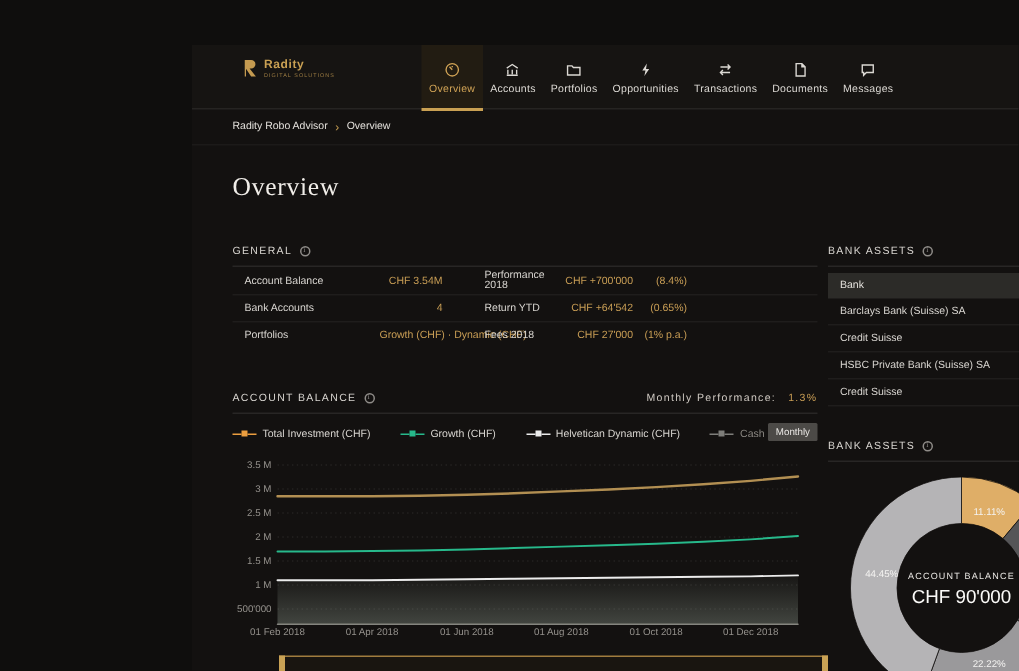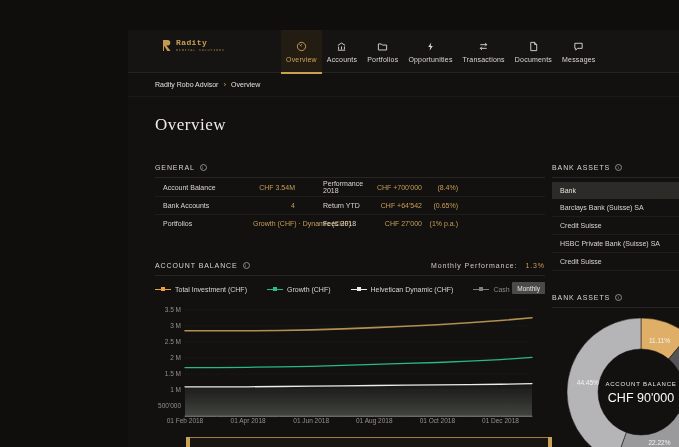--- a/index.html
+++ b/index.html
@@ -5,21 +5,21 @@
   html,body{margin:0;padding:0;width:679px;height:447px;overflow:hidden;
     background:#0f0e0d;font-family:"Liberation Sans",sans-serif;
     -webkit-font-smoothing:antialiased;}
   *{box-sizing:border-box;}
 
   .app{position:absolute;left:128px;top:30px;width:551px;height:417px;background:#131110;}
 
   
   .nav{position:absolute;left:0;top:0;width:100%;height:43px;background:#161412;
        border-bottom:1px solid rgba(255,255,255,0.07);}
-  .logo{position:absolute;left:35px;top:9px;display:flex;align-items:center;gap:4px;font-family:Liberation Mono, monospace;}
+  .logo{position:absolute;left:35px;top:9px;display:flex;align-items:center;gap:4px;}
   .logo-text{display:flex;flex-direction:column;line-height:1;}
   .logo-name{color:#c9a053;font-size:8px;font-weight:bold;letter-spacing:0.4px;}
   .logo-tag{color:#a07f44;font-size:3.6px;letter-spacing:0.7px;margin-top:2px;}
   .tabs{position:absolute;left:153px;top:0;height:43px;display:flex;}
   .tab{display:flex;flex-direction:column;align-items:center;justify-content:center;
        gap:4px;padding:0 5px;color:#dcd9d4;font-size:7px;letter-spacing:0.2px;
        cursor:pointer;position:relative;}
   .tab svg{width:11px;height:11px;stroke:currentColor;fill:none;stroke-width:1;}
   .tab .fillicon{fill:currentColor;stroke:none;}
   .tab.active{background:#221c12;color:#cfa255;}

